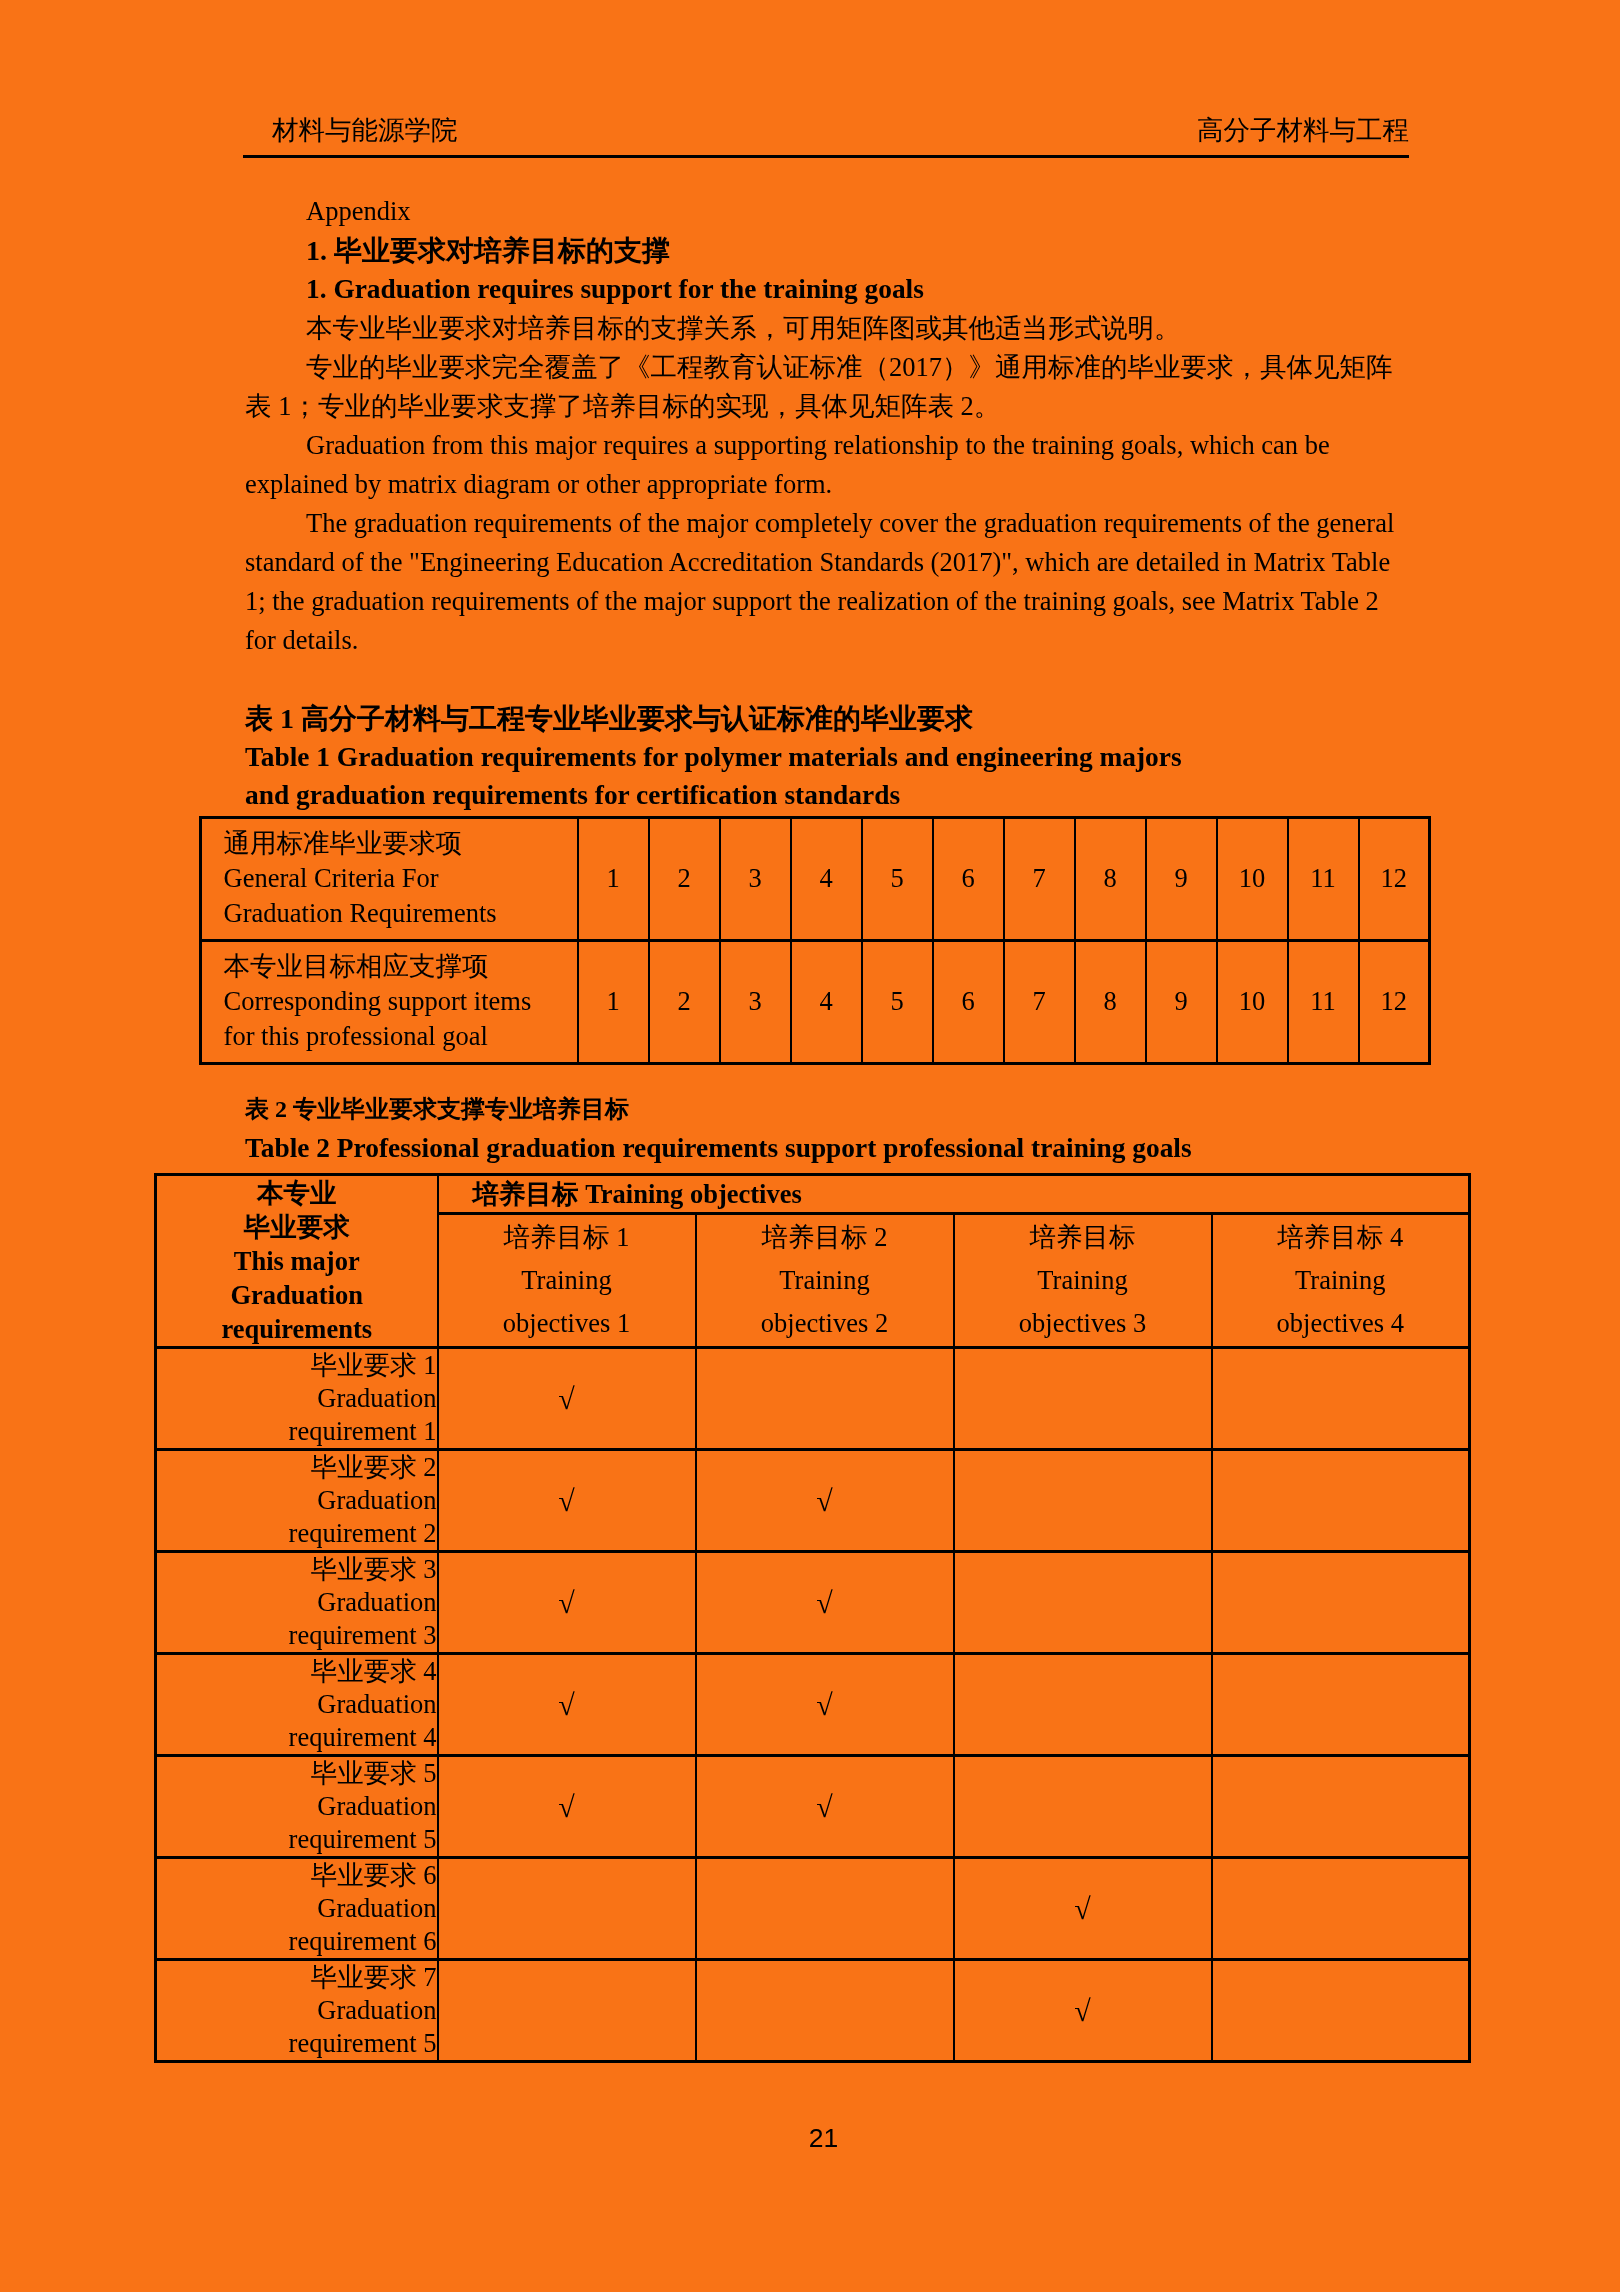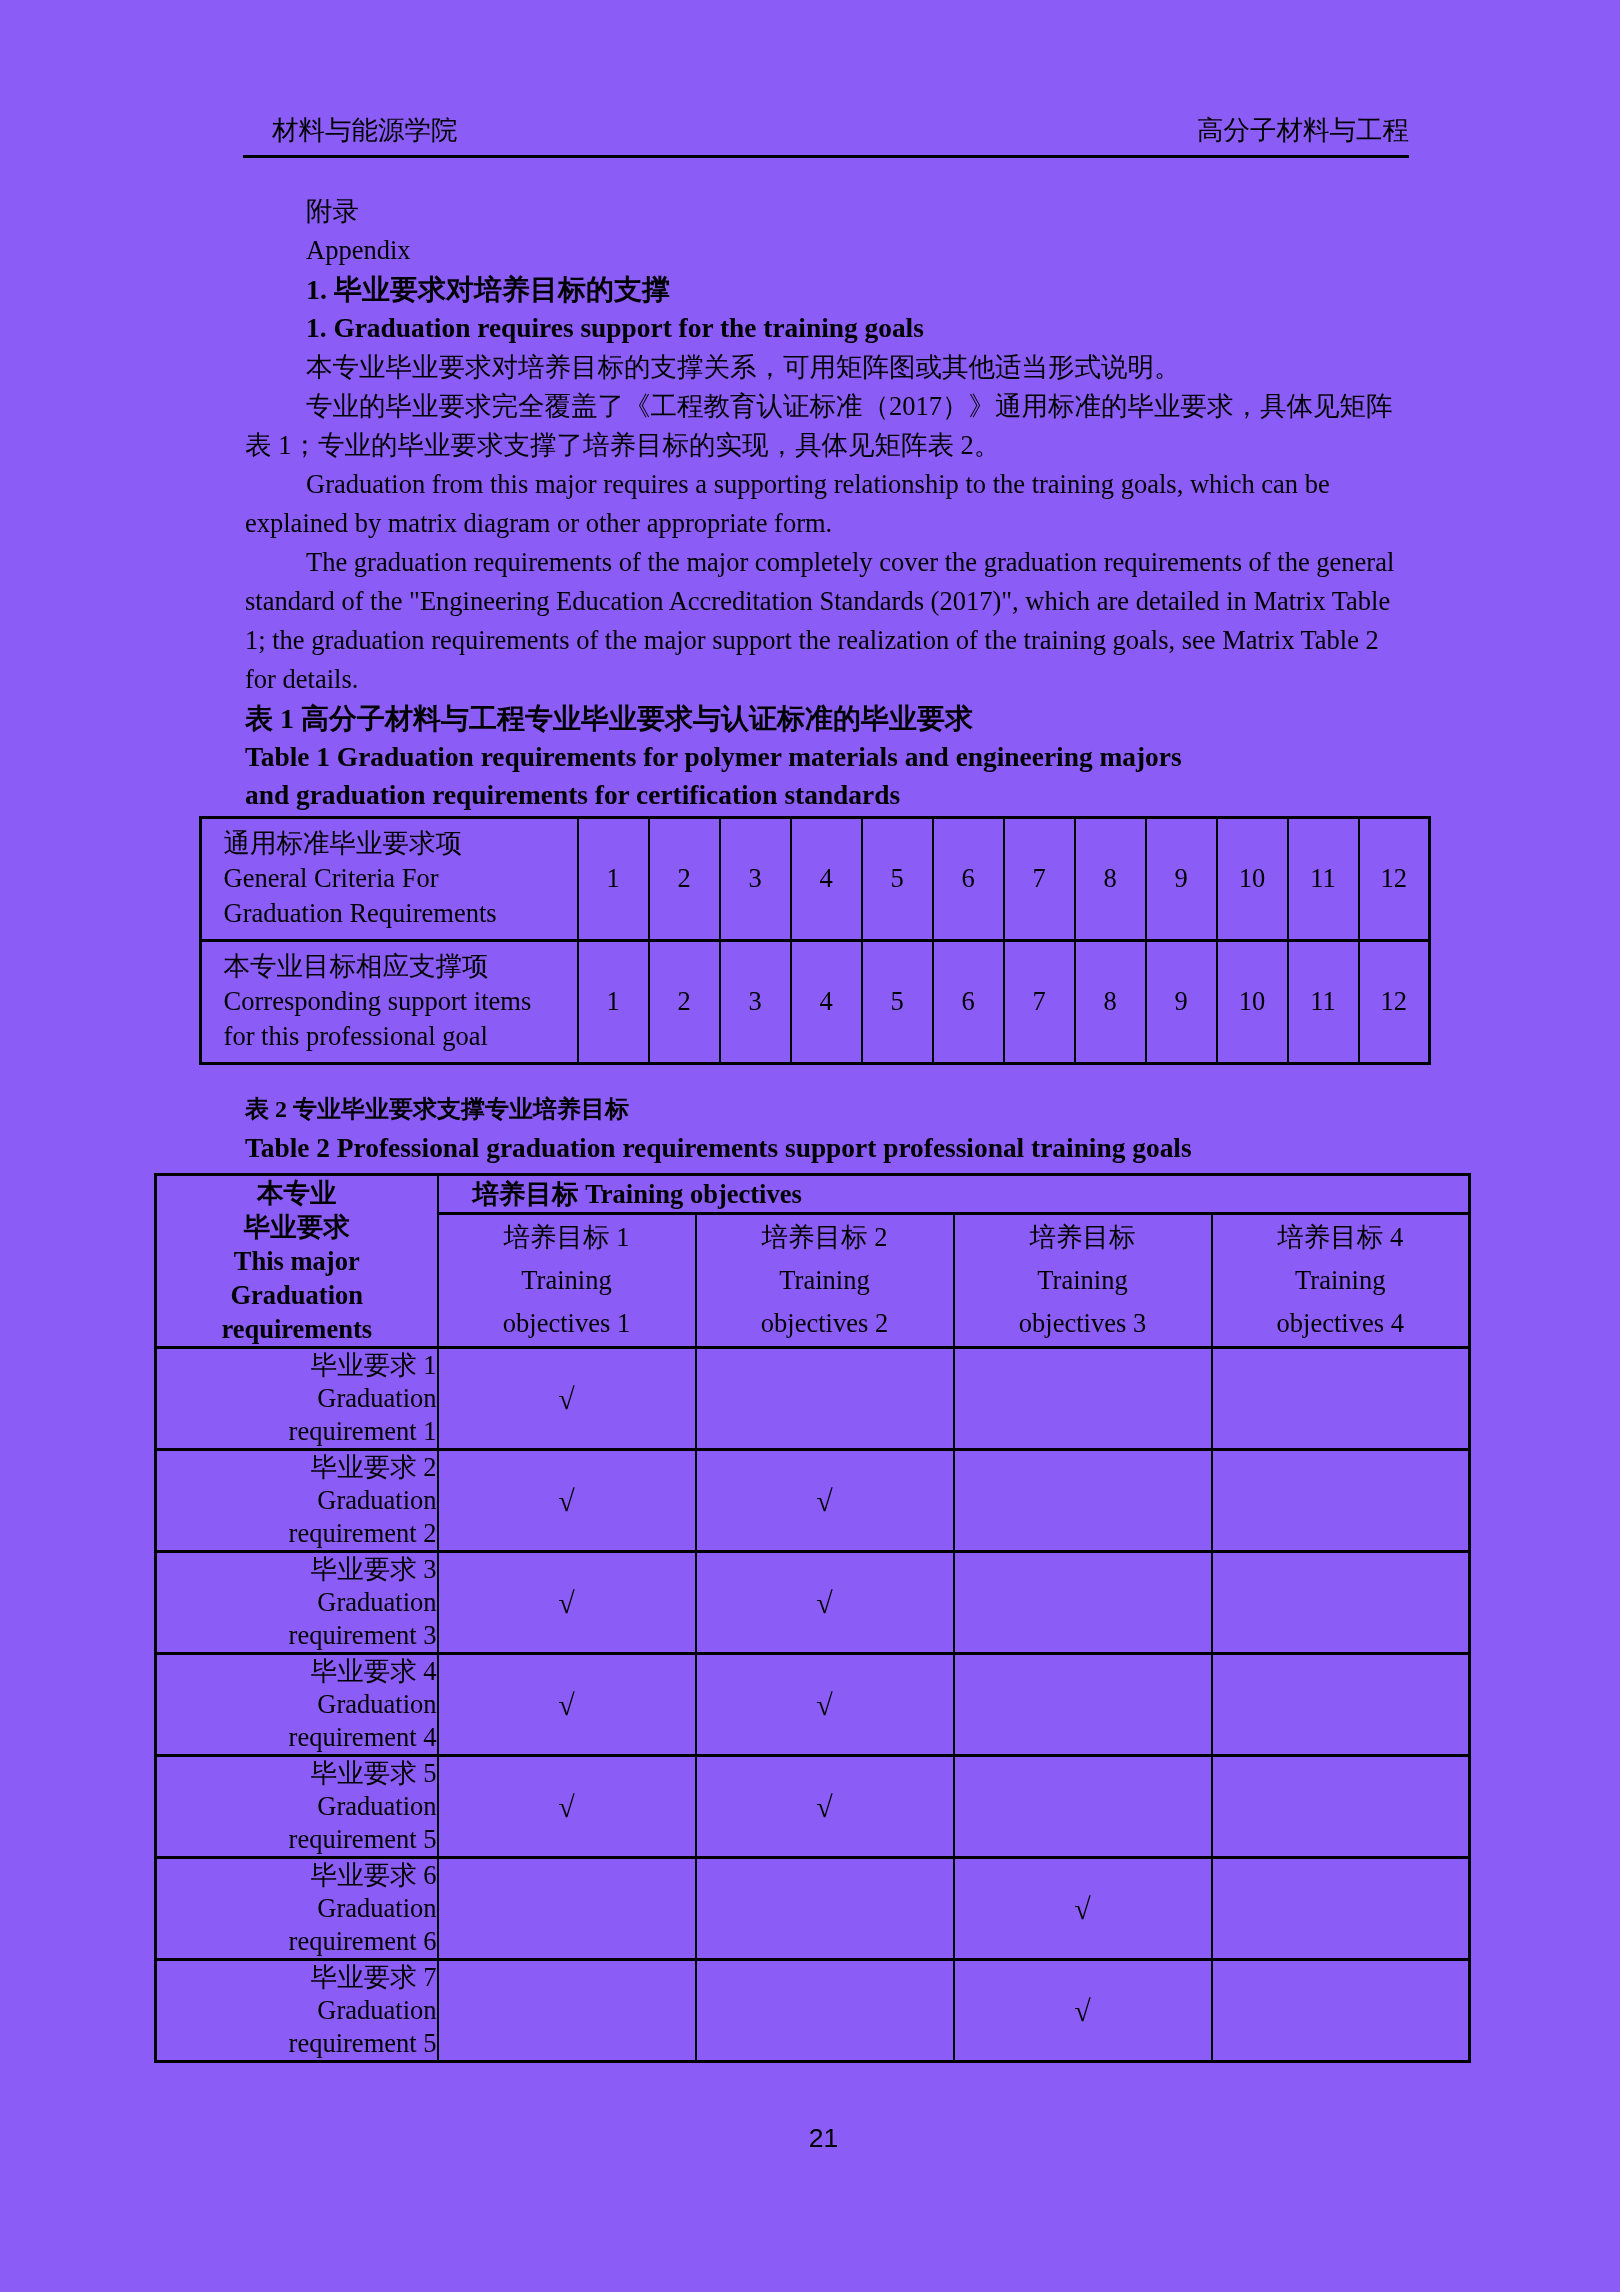--- a/index.html
+++ b/index.html
@@ -1,17 +1,17 @@
 <!DOCTYPE html>
 <html><head>
 <meta charset="utf-8">
 <style>
   html,body { margin:0; padding:0; background:#ffffff; }
   .page {
-    position:relative; width:1620px; height:2293px; background:#8b5cf6;
+    position:relative; width:1620px; height:2293px; background:#f97316;
     color:#000; font-family:"Liberation Serif","DejaVu Serif",serif;
     overflow:hidden;
   }
 
   
   .doc-header {
     position:absolute; left:243px; top:114px; width:1166px;
     display:flex; justify-content:space-between; align-items:flex-end;
     font-size:26.5px; line-height:33px;
     border-bottom:3.9px solid #000; padding-bottom:7.8px;
@@ -58,21 +58,20 @@
 <body>
 
 <div class="page">
 
   <div class="doc-header">
     <span class="hl">材料与能源学院</span>
     <span class="hr">高分子材料与工程</span>
   </div>
 
   <div class="intro">
-    <p>附录</p>
     <p>Appendix</p>
     <p class="h-cn">1. 毕业要求对培养目标的支撑</p>
     <p class="h-en">1. Graduation requires support for the training goals</p>
     <p>本专业毕业要求对培养目标的支撑关系，可用矩阵图或其他适当形式说明。</p>
     <p>专业的毕业要求完全覆盖了《工程教育认证标准（2017）》通用标准的毕业要求，具体见矩阵表 1；专业的毕业要求支撑了培养目标的实现，具体见矩阵表 2。</p>
     <p>Graduation from this major requires a supporting relationship to the training goals, which can be explained by matrix diagram or other appropriate form.</p>
     <p>The graduation requirements of the major completely cover the graduation requirements of the general standard of the "Engineering Education Accreditation Standards (2017)", which are detailed in Matrix Table 1; the graduation requirements of the major support the realization of the training goals, see Matrix Table 2 for details.</p>
   </div>
 
   <div class="caption" id="cap1">

